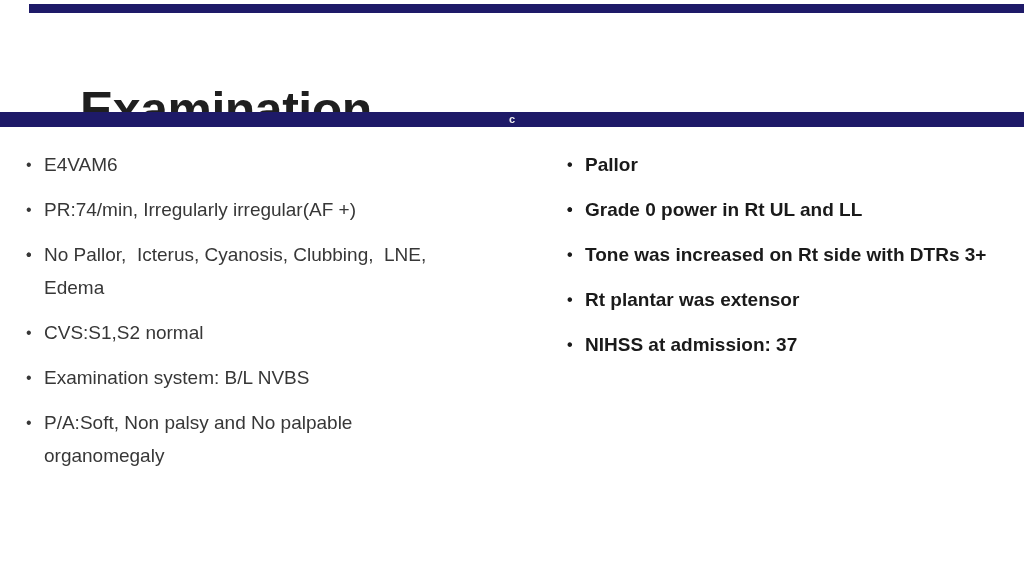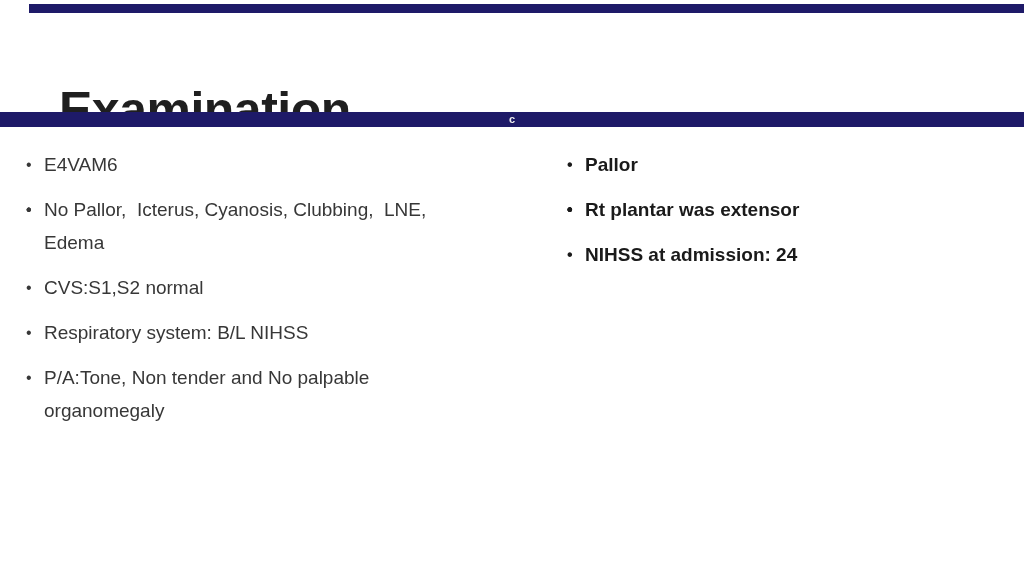--- a/index.html
+++ b/index.html
@@ -11,21 +11,21 @@
     position: relative;
     overflow: hidden;
   }
   .top-accent {
     position: absolute;
     left: 29px; right: 0; top: 4px; height: 9px;
     background: var(--accent, #1E1A68);
   }
   .slide-title {
     position: absolute;
-    left: 59px; top: 48px;
+    left: 80px; top: 48px;
     font-size: 50px;
     font-weight: bold;
     letter-spacing: -0.5px;
     color: var(--title, #1F1F1F);
     line-height: 56px;
     white-space: nowrap;
   }
   .divider-bar {
     position: absolute;
     left: 0; top: 112px;
@@ -81,31 +81,31 @@
 
 <h1 class="slide-title">Examination</h1>
 
 <div class="divider-bar">
   <span class="divider-label">c</span>
 </div>
 
 <div class="col col-left">
   <ul>
       <li><span class="dot">•</span><span class="txt">E4VAM6</span></li>
-      <li><span class="dot">•</span></li>
+      <li><span class="dot">•</span><span class="txt">PR:74/min, Irregularly irregular(AF +)</span></li>
       <li><span class="dot">•</span></li>
       <li><span class="dot">•</span><span class="txt">No Pallor,  Icterus, Cyanosis, Clubbing,  LNE, Edema</span></li>
       <li><span class="dot">•</span><span class="txt">CVS:S1,S2 normal</span></li>
-      <li><span class="dot">•</span><span class="txt">Respiratory system: B/L NIHSS</span></li>
-      <li><span class="dot">•</span><span class="txt">P/A:Tone, Non tender and No palpable organomegaly</span></li>
+      <li><span class="dot">•</span><span class="txt">Examination system: B/L NVBS</span></li>
+      <li><span class="dot">•</span><span class="txt">P/A:Soft, Non palsy and No palpable organomegaly</span></li>
     </ul>
 </div>
 
 <div class="col col-right">
   <ul>
       <li><span class="dot">•</span><span class="txt">Pallor</span></li>
       <li><span class="dot">•</span></li>
-      <li><span class="dot">•</span></li>
-      <li><span class="dot">•</span></li>
+      <li><span class="dot">•</span><span class="txt">Grade 0 power in Rt UL and LL</span></li>
+      <li><span class="dot">•</span><span class="txt">Tone was increased on Rt side with DTRs 3+</span></li>
       <li><span class="dot">•</span><span class="txt">Rt plantar was extensor</span></li>
-      <li><span class="dot">•</span><span class="txt">NIHSS at admission: 24</span></li>
+      <li><span class="dot">•</span><span class="txt">NIHSS at admission: 37</span></li>
     </ul>
 </div>
 
 </body></html>

